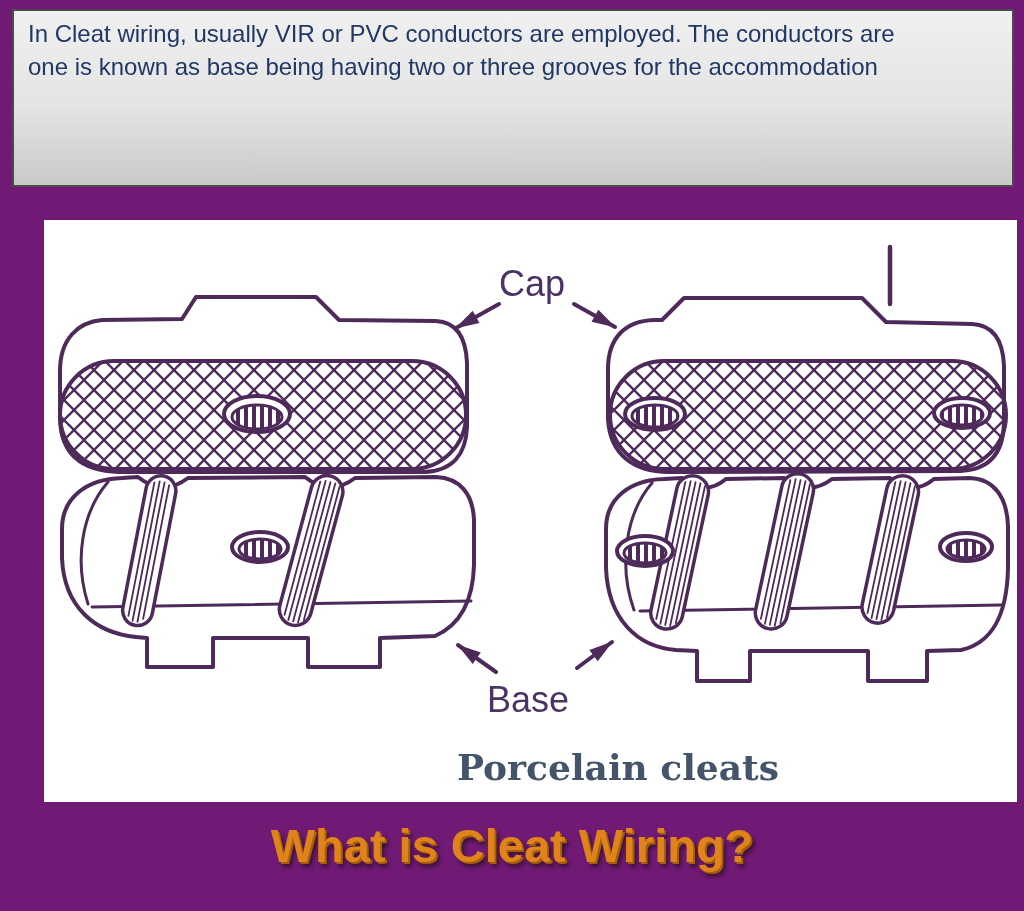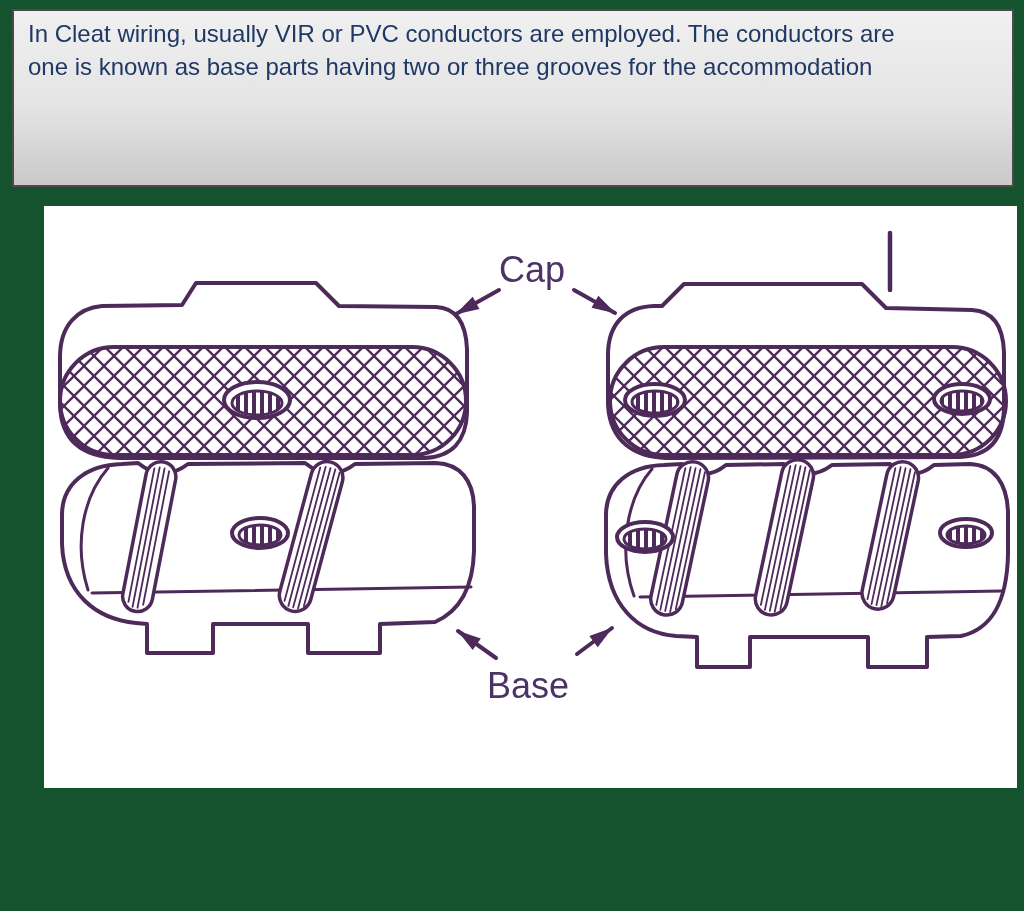--- a/index.html
+++ b/index.html
@@ -1,33 +1,33 @@
 <!DOCTYPE html>
 <html><head>
 <meta charset="utf-8">
 <style>
   html,body{margin:0;padding:0;background:#000;}
   #stage{
-    position:relative;width:1024px;height:911px;background:#14532d;
+    position:relative;width:1024px;height:911px;background:#701a75;
     overflow:hidden;font-family:"Liberation Sans",sans-serif;
   }
   
   .intro-box{
     position:absolute;left:12px;top:9px;width:1002px;height:178px;
     box-sizing:border-box;border:2px solid #4a4a4a;
     background:linear-gradient(180deg,#f0f0f0 0%,#e4e4e4 55%,#c9c9c9 100%);
     padding:6px 14px;
   }
   .intro-line{
     color:#1f3864;font-size:24px;line-height:33px;white-space:nowrap;
     font-family:"Liberation Sans",sans-serif;
   }
   
   .diagram-panel{
-    position:absolute;left:44px;top:206px;width:973px;height:582px;
+    position:absolute;left:44px;top:220px;width:973px;height:582px;
     background:#ffffff;
   }
   .diagram-panel svg{position:absolute;left:0;top:0;}
   .diagram-caption{
     position:absolute;left:399px;top:526px;width:350px;text-align:center;
     font-family:"DejaVu Serif",serif;font-weight:bold;font-size:36px;
     color:#44546a;letter-spacing:0px;
   }
   
   .main-title{
@@ -37,21 +37,21 @@
     text-shadow:2px 2px 0 #a35f0c, 4px 5px 4px rgba(20,10,0,0.6);
   }
 </style>
 </head>
 <body>
 
 <div id="stage">
 
   <div class="intro-box">
     <div class="intro-line">In Cleat wiring, usually VIR or PVC conductors are employed. The conductors are</div>
-    <div class="intro-line">one is known as base parts having two or three grooves for the accommodation</div>
+    <div class="intro-line">one is known as base being having two or three grooves for the accommodation</div>
   </div>
 
   <div class="diagram-panel">
     <svg width="973" height="582" viewBox="0 0 973 582">
       <defs>
         <pattern id="xhatch" width="20" height="20" patternUnits="userSpaceOnUse">
           <path d="M0,20 L20,0" stroke="#4e2a5a" stroke-width="2.3" fill="none"></path>
           <path d="M0,0 L20,20" stroke="#4e2a5a" stroke-width="2.3" fill="none"></path>
         </pattern>
         <pattern id="vstripe" width="8" height="14" patternUnits="userSpaceOnUse">
@@ -142,16 +142,18 @@
         <line x1="455" y1="84" x2="412" y2="108" marker-end="url(#arrow)"></line>
         <line x1="530" y1="84" x2="571" y2="107" marker-end="url(#arrow)"></line>
         <line x1="452" y1="452" x2="414" y2="425" marker-end="url(#arrow)"></line>
         <line x1="533" y1="448" x2="568" y2="422" marker-end="url(#arrow)"></line>
       </g>
 
       <text x="488" y="76" text-anchor="middle" fill="#4b3366" font-family="Liberation Sans, sans-serif" font-size="36">Cap</text>
       <text x="484" y="492" text-anchor="middle" fill="#4b3366" font-family="Liberation Sans, sans-serif" font-size="36">Base</text>
     </svg>
 
+    <div class="diagram-caption">Porcelain cleats</div>
   </div>
 
+  <div class="main-title">What is Cleat Wiring?</div>
 
 </div>
 
 </body></html>

